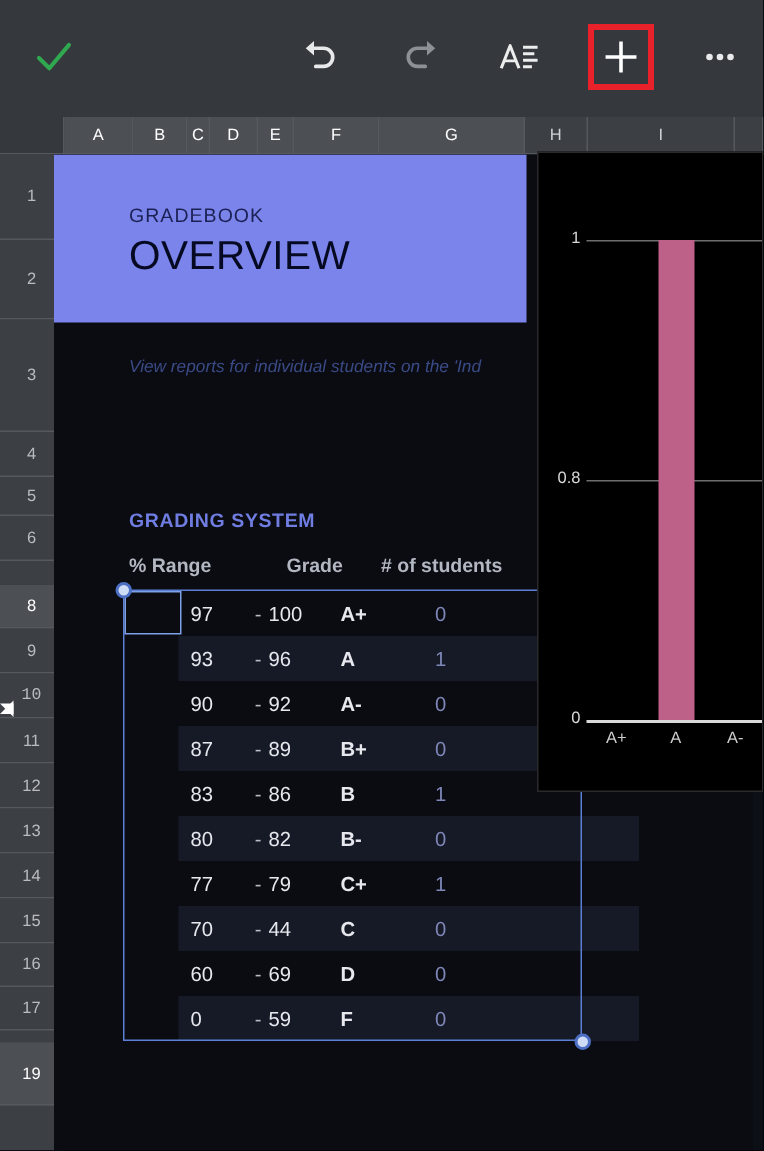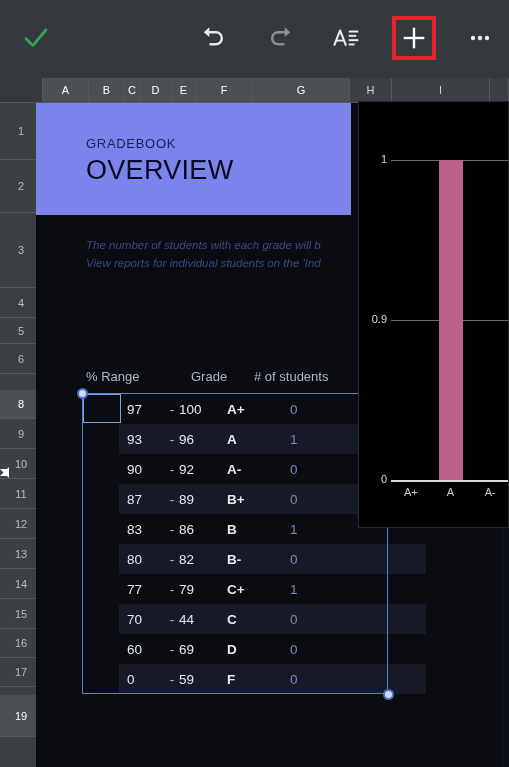--- a/index.html
+++ b/index.html
@@ -175,20 +175,21 @@
     font-weight: bold;
     letter-spacing: 0.4px;
   }
 
   .tbl-head {
     position: absolute;
     top: 266px; left: 0;
     width: 466px; height: 22px;
     color: #b3b7c2;
     font-size: 13px;
+    font-weight: bold;
   }
   .th { position: absolute; top: 0; }
   .th-range { left: 50px; }
   .th-grade { left: 155px; }
   .th-cnt   { left: 218px; }
 
   .tbl-rows { position: absolute; left: 0; top: 291px; width: 466px; padding-left: 36px; }
   .row {
     position: relative;
     height: 30px;
@@ -357,21 +358,21 @@
     <div class="rowhead-col">
       <div id="rowheads">
           <div class="rowhead" style="top: 0px; height: 57px;">1</div>
           <div class="rowhead" style="top: 57px; height: 53px;">2</div>
           <div class="rowhead" style="top: 110px; height: 75px;">3</div>
           <div class="rowhead" style="top: 185px; height: 30px;">4</div>
           <div class="rowhead" style="top: 215px; height: 26px;">5</div>
           <div class="rowhead" style="top: 241px; height: 30px;">6</div>
           <div class="rowhead active" style="top: 287px; height: 29px;">8</div>
           <div class="rowhead" style="top: 316px; height: 30px;">9</div>
-          <div class="rowhead" style="top: 346px; height: 30px;">10</div>
+          <div class="rowhead" style="top: 346px; height: 30px; font-family: Liberation Mono, monospace;">10</div>
           <div class="rowhead" style="top: 376px; height: 30px;">11</div>
           <div class="rowhead" style="top: 406px; height: 30px;">12</div>
           <div class="rowhead" style="top: 436px; height: 30px;">13</div>
           <div class="rowhead" style="top: 466px; height: 30px;">14</div>
           <div class="rowhead" style="top: 496px; height: 30px;">15</div>
           <div class="rowhead" style="top: 526px; height: 29px;">16</div>
           <div class="rowhead" style="top: 555px; height: 29px;">17</div>
           <div class="rowhead active" style="top: 592px; height: 42px;">19</div>
         </div>
 
@@ -382,24 +383,24 @@
 
     <div class="sheet">
       <div class="sheet-bg-dark"></div>
 
       <div class="banner">
         <div class="kicker">GRADEBOOK</div>
         <div class="title">OVERVIEW</div>
       </div>
 
       <div class="notes">
-        <div>The number of students with each grade will b</div>
         <div>View reports for individual students on the 'Ind</div>
       </div>
 
+      <div class="section-title">GRADING SYSTEM</div>
 
       <div class="tbl-head">
         <div class="th th-range">% Range</div>
         <div class="th th-grade">Grade</div>
         <div class="th th-cnt"># of students</div>
       </div>
 
       <div class="tbl-rows" id="tbl-rows">
           <div class="row plain">
             <div class="cell c-lo">97</div>
@@ -477,21 +478,21 @@
       <div class="sel-active"></div>
       <div class="handle tl"></div>
       <div class="handle br"></div>
     </div>
   </div>
 
   <div class="chart-card">
     <div class="chart-plot" id="chart-plot">
         <div class="ytick" style="left: 2px; top: 371px;">0</div>
         <div class="gridline" style="left: 32px; top: 218px; width: 119px;"></div>
-        <div class="ytick" style="left: 2px; top: 211px;">0.9</div>
+        <div class="ytick" style="left: 2px; top: 211px;">0.8</div>
         <div class="gridline" style="left: 32px; top: 58px; width: 119px;"></div>
         <div class="ytick" style="left: 2px; top: 51px;">1</div>
         <div class="axis-base"></div>
         <div class="xtick" style="left: 31.8333px; width: 40px;">A+</div>
         <div class="bar" style="background: rgb(189, 97, 137); width: 24px; left: 79.5px; top: 58px; height: 320px;"></div>
         <div class="xtick" style="left: 71.5px; width: 40px;">A</div>
         <div class="xtick" style="left: 111.167px; width: 40px;">A-</div>
       </div>
   </div>
 

